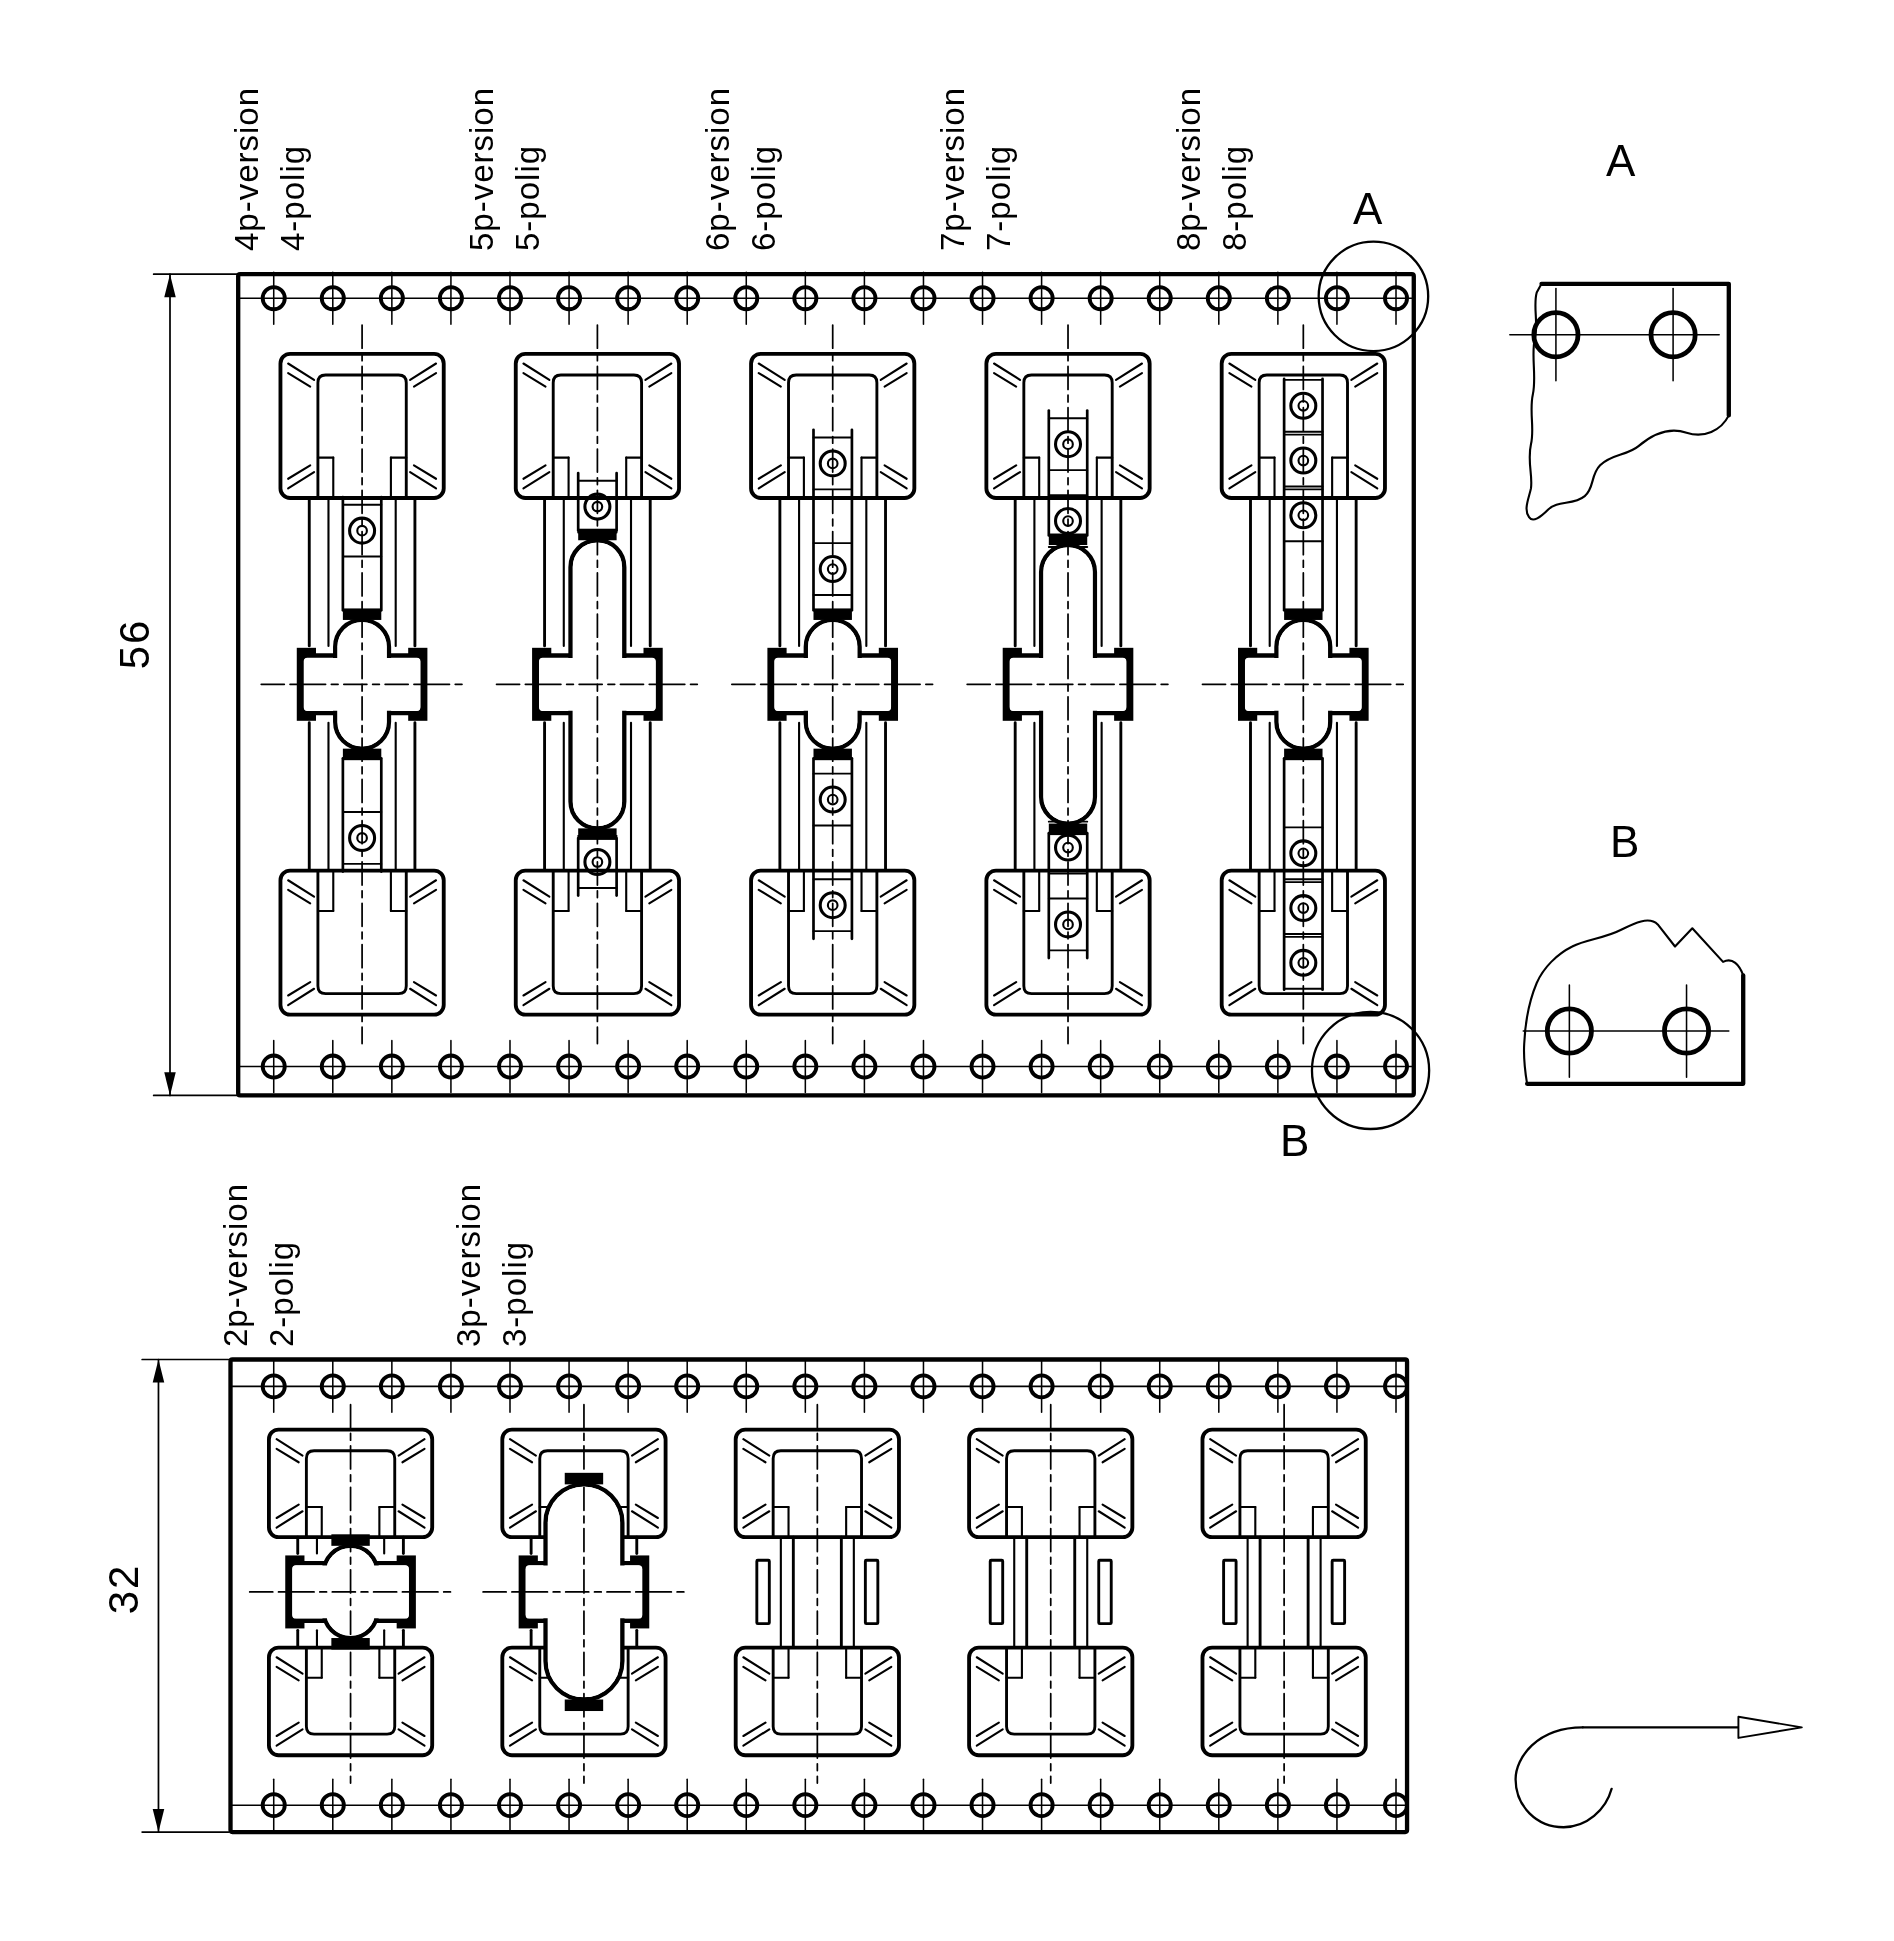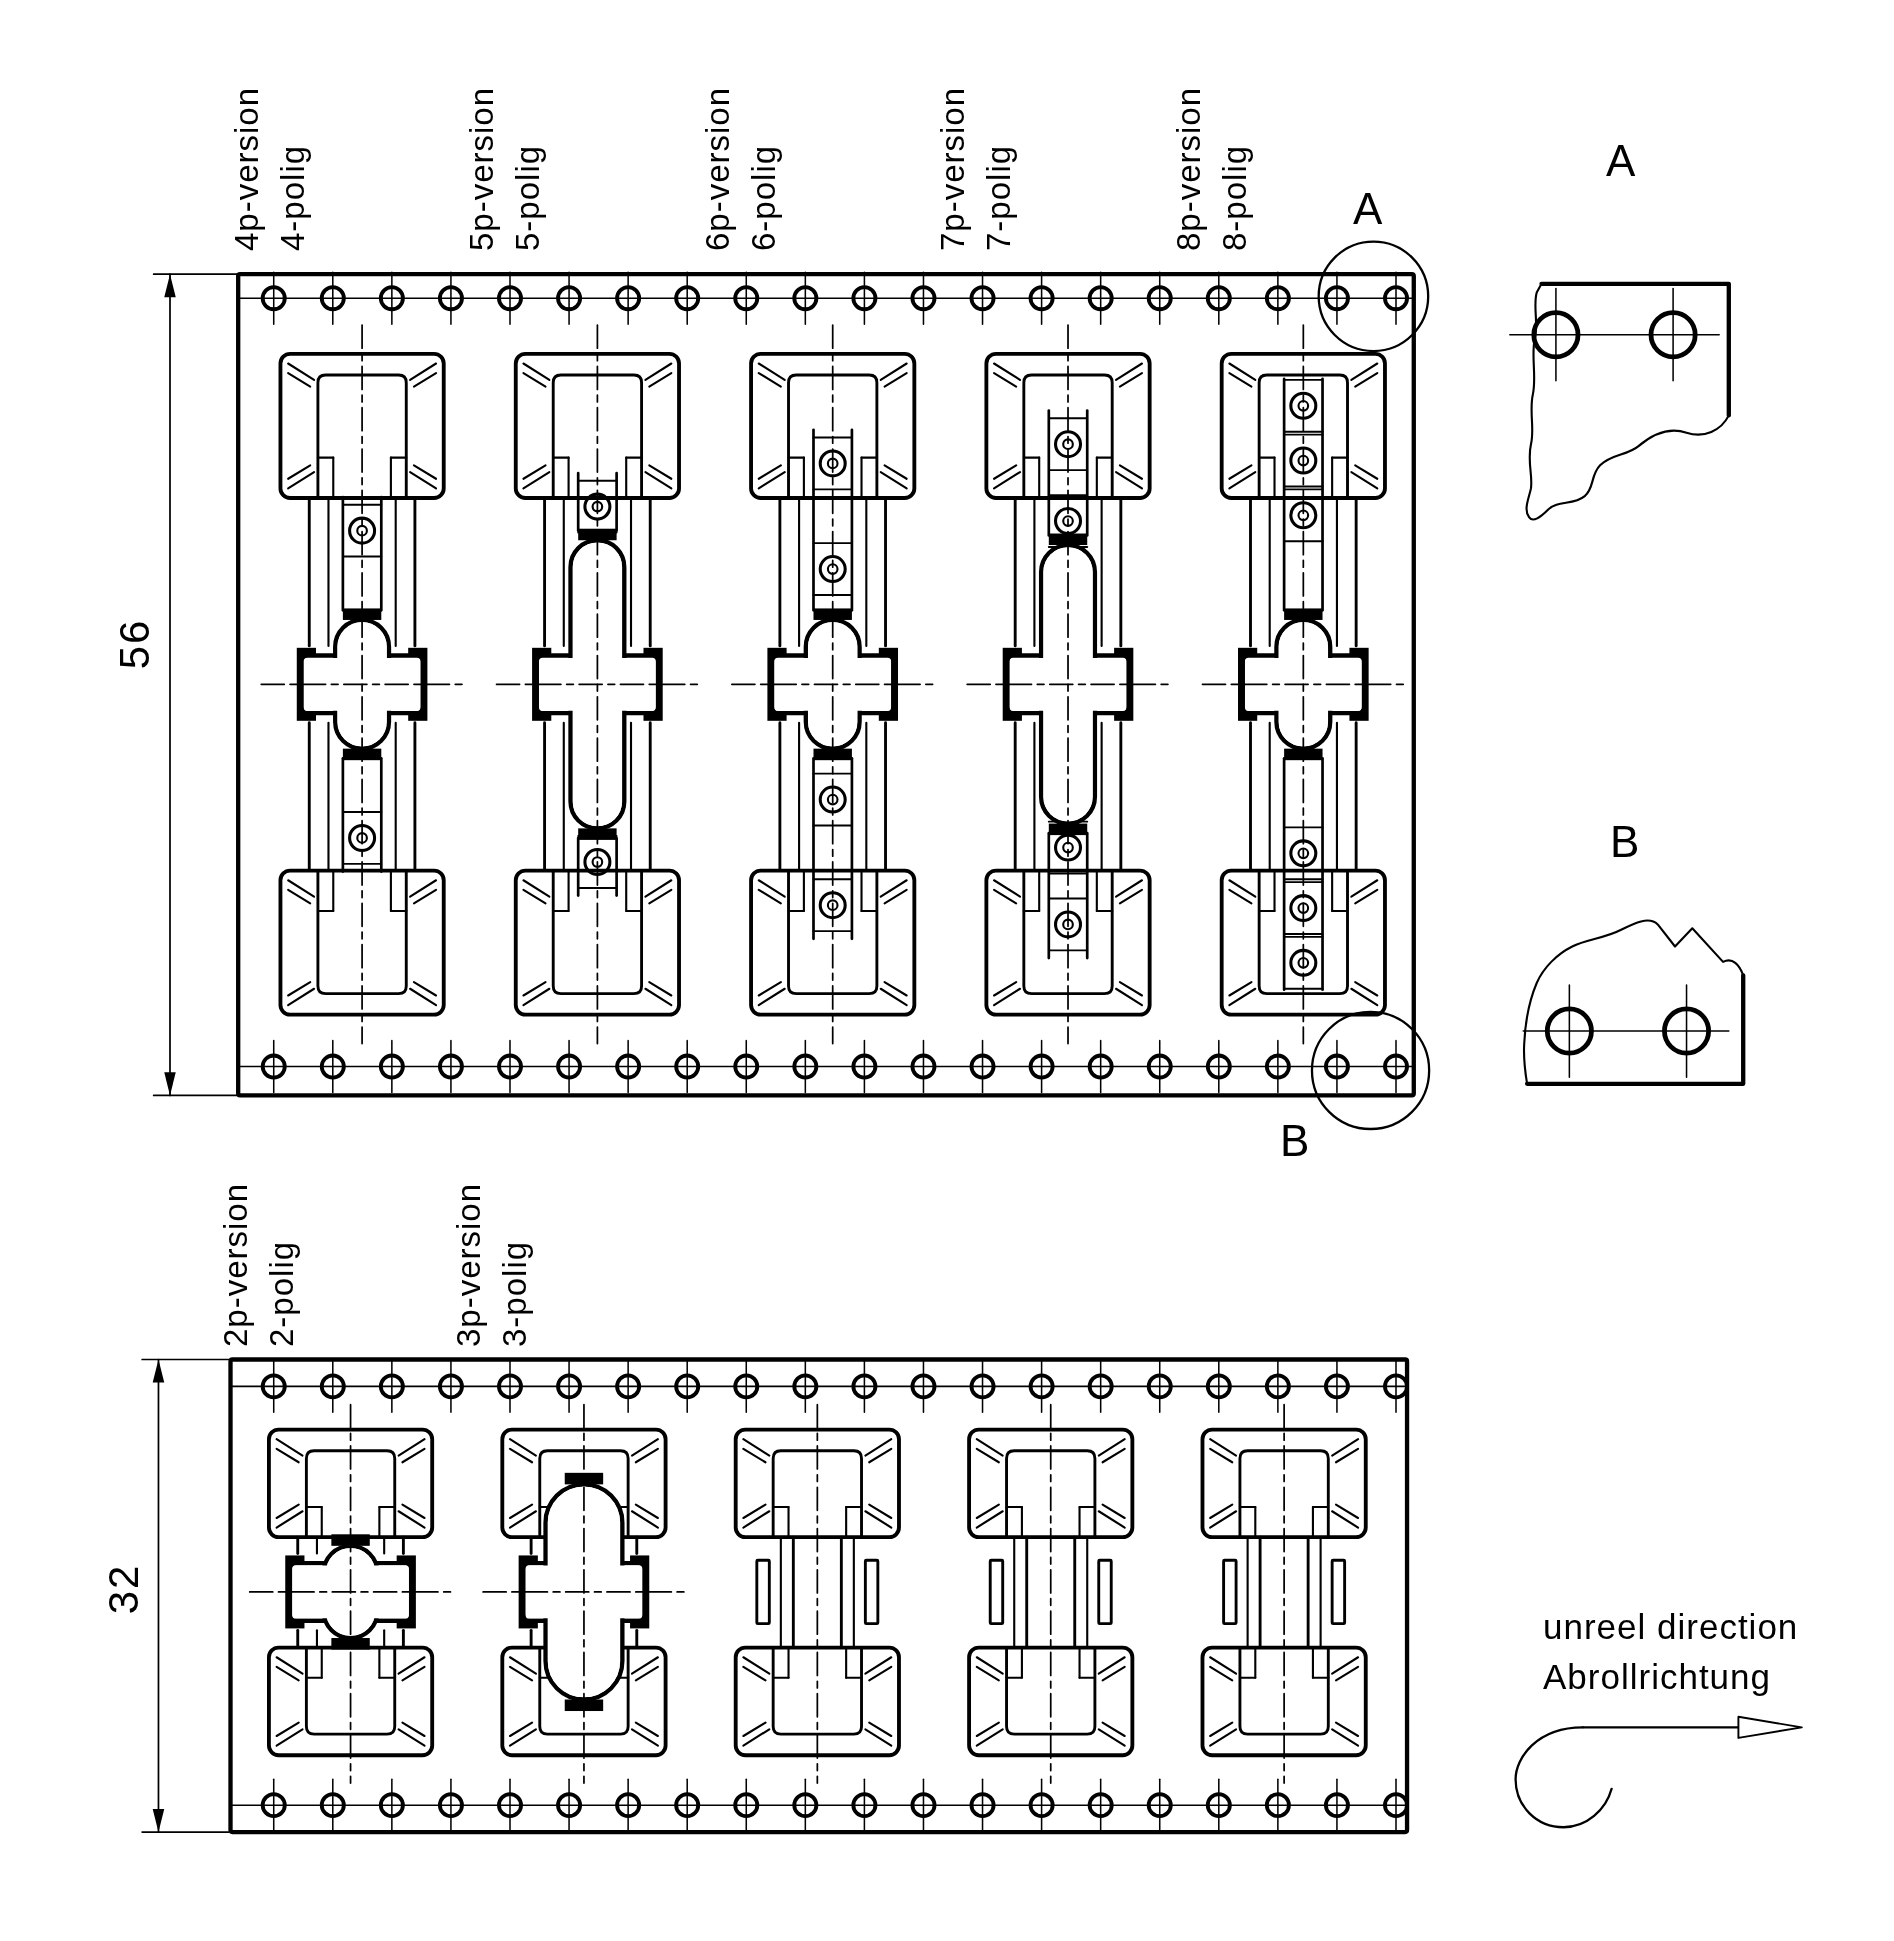--- a/index.html
+++ b/index.html
@@ -779,18 +779,14 @@
     <div>3p-version</div>
     <div>3-polig</div>
   </div>
 
   <div class="marker" style="left:1353px;top:184px;">A</div>
   <div class="marker" style="left:1280px;top:1116px;">B</div>
 
   <div class="marker" style="left:1606px;top:136px;">A</div>
   <div class="marker" style="left:1610px;top:817px;">B</div>
 
-  <div class="unreel" style="left:1543px;top:1602px;">
-    <div>unreel direction</div>
-    <div>Abrollrichtung</div>
-  </div>
 </div>
 
 
 </body></html>

